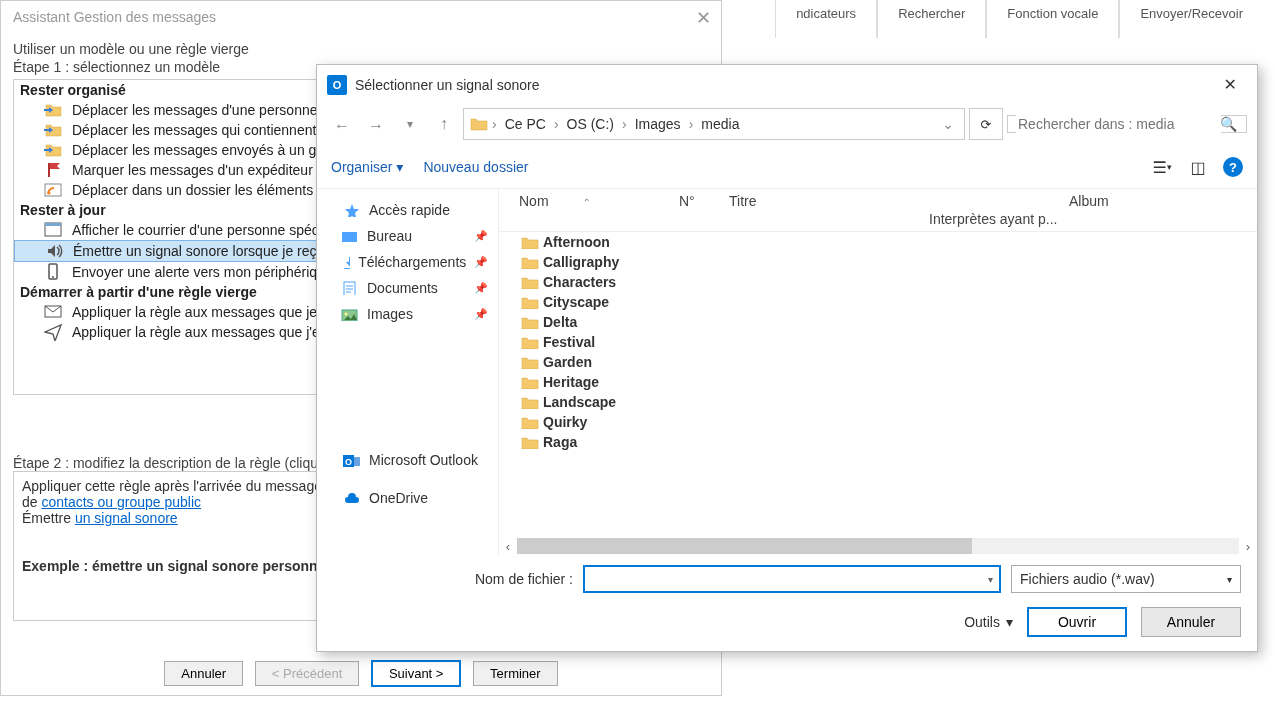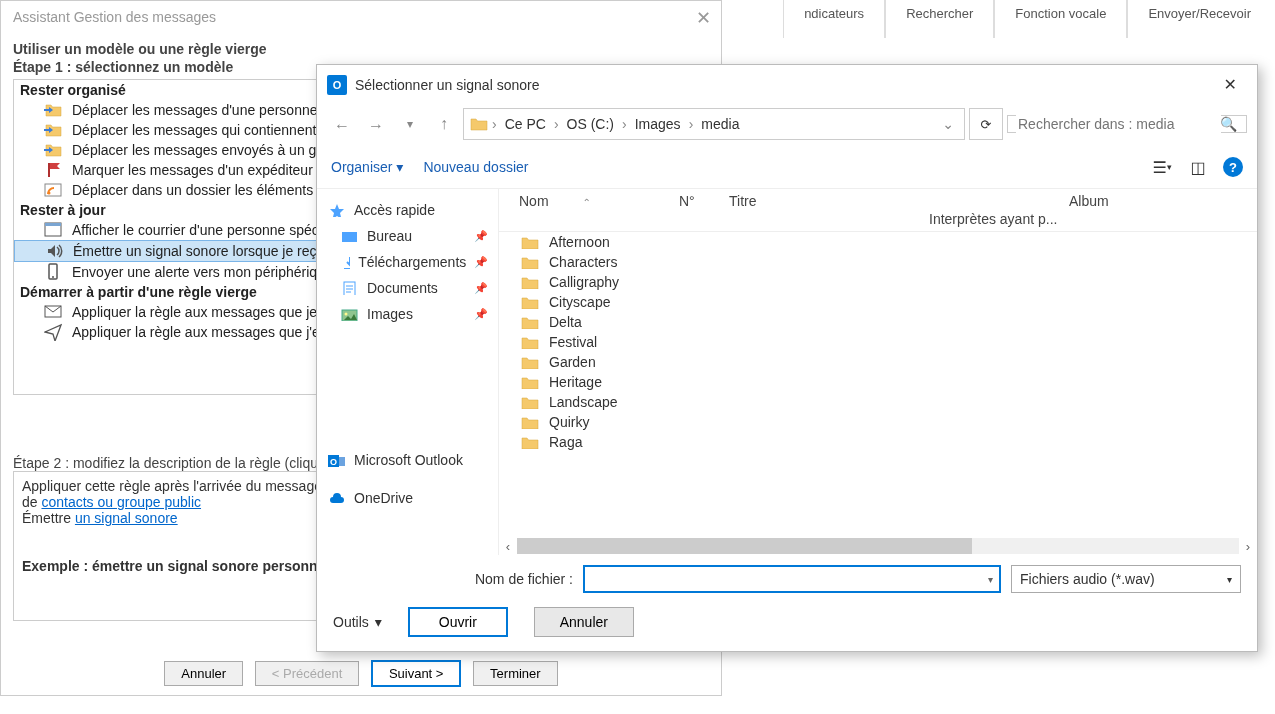--- a/index.html
+++ b/index.html
@@ -1,28 +1,28 @@
 <!DOCTYPE html>
 <html><head>
 <meta charset="utf-8">
 <style>
 * { box-sizing: border-box; font-family: "Segoe UI", Tahoma, sans-serif; }
 body { margin: 0; padding: 0; width: 1275px; height: 714px; background: #fff; font-size: 13px; color: #333; position: relative; overflow: hidden; }
 
 
-.ribbon-tabs { position: absolute; top: 0; right: 4px; display: flex; height: 38px; }
+.ribbon-tabs { position: absolute; top: 0; right: 12px; display: flex; height: 38px; }
 .ribbon-tab { padding: 6px 20px 10px; border-left: 1px solid #ddd; border-right: 1px solid #ddd; font-size: 13px; color: #555; cursor: pointer; }
 .ribbon-tab:last-child { border-right: none; }
 
 
 .wizard { position: absolute; left: 0; top: 0; width: 722px; height: 696px; border: 1px solid #ccc; background: #fff; }
 .wizard-title { padding: 8px 12px; font-size: 14px; color: #999; }
 .wizard-close { position: absolute; top: 6px; right: 10px; font-size: 18px; color: #999; cursor: pointer; }
 .wizard-body { padding: 8px 12px; }
-.instr { color: #444; font-size: 14px; margin-bottom: 2px; font-weight: bold;}
+.instr { color: #444; font-size: 14px; margin-bottom: 2px;}
 .step1-box { border: 1px solid #ccc; margin: 4px 0; height: 316px; overflow: hidden; }
 .cat { font-weight: 600; font-size: 14px; padding: 2px 6px; color: #222; }
 .rule-item { display: flex; align-items: center; padding: 1px 0 1px 30px; gap: 10px; font-size: 14px; color: #222; white-space: nowrap; }
 .rule-item.selected { background: #cce4f7; border: 1px solid #7bb5e8; }
 .rule-icon { width: 18px; height: 18px; display:inline-block; flex-shrink:0; }
 
 .step2-label { font-size: 14px; color: #444; margin-top: 60px; }
 .step2-box { border: 1px solid #ccc; padding: 6px 8px; height: 150px; font-size: 14px;}
 .step2-box a { color: #0066cc; text-decoration: underline; cursor: pointer; }
 .example { font-weight: 600; margin-top: 32px; }
@@ -52,47 +52,47 @@
 
 .toolbar { display:flex; align-items:center; padding: 6px 14px 10px; border-bottom:1px solid #eee; gap: 20px;}
 .tb-link { color: #1a5fb4; font-size: 14px; cursor: pointer; }
 .tb-right { margin-left: auto; display:flex; gap: 14px; align-items:center;}
 .tb-icon { width:22px; height:22px; cursor:pointer; display:inline-flex; align-items:center; justify-content:center; font-size:16px;}
 .help-icon { background:#0078d7; border-radius:50%; color:#fff; width:20px; height:20px; font-size:13px; font-weight:bold;}
 
 .dlg-body { display:flex; height: 366px; }
 .nav-pane { width: 182px; border-right:1px solid #eee; overflow-y: scroll; padding: 8px 0;}
 .nav-item { display:flex; align-items:center; gap:8px; padding: 5px 10px 5px 24px; font-size:14px; cursor:pointer;}
-.nav-item.head { padding-left: 11px; font-size:14px;}
+.nav-item.head { padding-left: 26px; font-size:14px;}
 .nav-item .pin { margin-left:auto; color:#aaa; font-size:11px;}
 .nav-fold-icon { width:18px; height:14px; display:inline-block;}
 
 .list-pane { flex:1; display:flex; flex-direction:column; position:relative;}
 .list-head { display:flex; padding: 4px 0; border-bottom:1px solid #eee; font-size:14px; color:#444;}
 .col-name { width: 180px; padding-left:20px;}
 .col-num { width: 50px;}
 .col-title { width: 200px;}
 .col-artist { width: 140px; margin-top: 18px;}
 .col-album { flex:1;}
 .list-body { flex:1; overflow-y:scroll; }
-.file-row { display:flex; align-items:center; padding: 2px 0 2px 22px; font-size:14px; gap:10px; cursor:pointer;}
+.file-row { display:flex; align-items:center; padding: 2px 0 2px 22px; font-size:14px; gap:4px; cursor:pointer;font-weight:bold;}
 .folder-icon-sm { width:18px; height:14px; display:inline-block; }
 .hscrolldiv { height:18px; display:flex; align-items:center;}
 .hscroll-arrow { width:18px; text-align:center; color:#666; cursor:pointer;}
 .hscroll-track { flex:1; background:#f0f0f0; height:16px; position:relative;}
 .hscroll-thumb { position:absolute; left:0; width:63%; height:100%; background:#ccc;}
 
 .dlg-bottom { padding: 10px 16px 14px; }
 .filename-row { display:flex; align-items:center; gap: 10px; margin-bottom: 14px;}
 .filename-label { width: 240px; text-align: right; font-size:14px;}
 .filename-input { flex:1; height: 28px; border: 2px solid #0078d7; padding: 0 6px; display:flex; align-items:center; position:relative;}
 .filename-input input { border:none; outline:none; flex:1; font-size:14px;}
 .filename-caret { position:absolute; right:6px; color:#666; font-size:10px; cursor:pointer;}
 .filter-select { width: 230px; height: 28px; border:1px solid #aaa; padding: 0 8px; display:flex; align-items:center; justify-content:space-between; font-size:14px; cursor:pointer;}
-.action-row { display:flex; align-items:center; gap: 26px;}
+.action-row { display:flex; justify-content:flex-end; align-items:center; gap: 14px;}
 .tools-link { font-size:14px; cursor:pointer; display:flex; align-items:center; gap:6px;}
 .dlg-btn { width: 100px; height: 30px; border:1px solid #aaa; background:#e8e8e8; font-size:14px; cursor:pointer;}
 .dlg-btn.primary { border:2px solid #0078d7; background:#fff;}
 
 
 .svg-folder { fill:#f5c96b; stroke:#d4a63e; stroke-width:0.5; }
 .svg-star { fill:#4da3ff; }
 </style>
 </head>
 <body>
@@ -367,27 +367,27 @@
           <div class="file-row">
             <svg class="folder-icon-sm">
               <use href="#folder-sm"></use>
             </svg>
             <span>Afternoon</span>
           </div>
           <div class="file-row">
             <svg class="folder-icon-sm">
               <use href="#folder-sm"></use>
             </svg>
+            <span>Calligraphy</span>
+          </div>
+          <div class="file-row">
+            <svg class="folder-icon-sm">
+              <use href="#folder-sm"></use>
+            </svg>
             <span>Characters</span>
-          </div>
-          <div class="file-row">
-            <svg class="folder-icon-sm">
-              <use href="#folder-sm"></use>
-            </svg>
-            <span>Calligraphy</span>
           </div>
           <div class="file-row">
             <svg class="folder-icon-sm">
               <use href="#folder-sm"></use>
             </svg>
             <span>Cityscape</span>
           </div>
           <div class="file-row">
             <svg class="folder-icon-sm">
               <use href="#folder-sm"></use>

